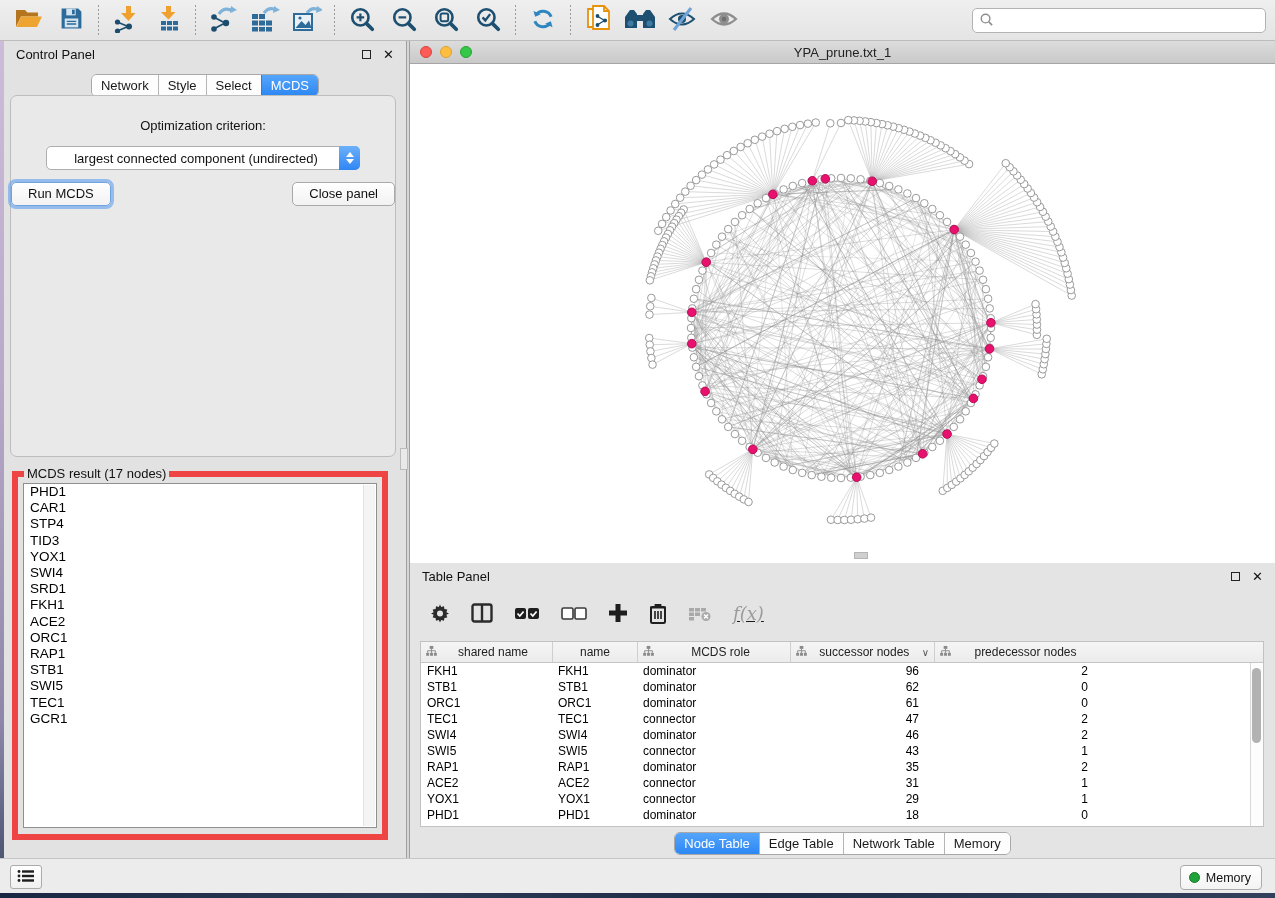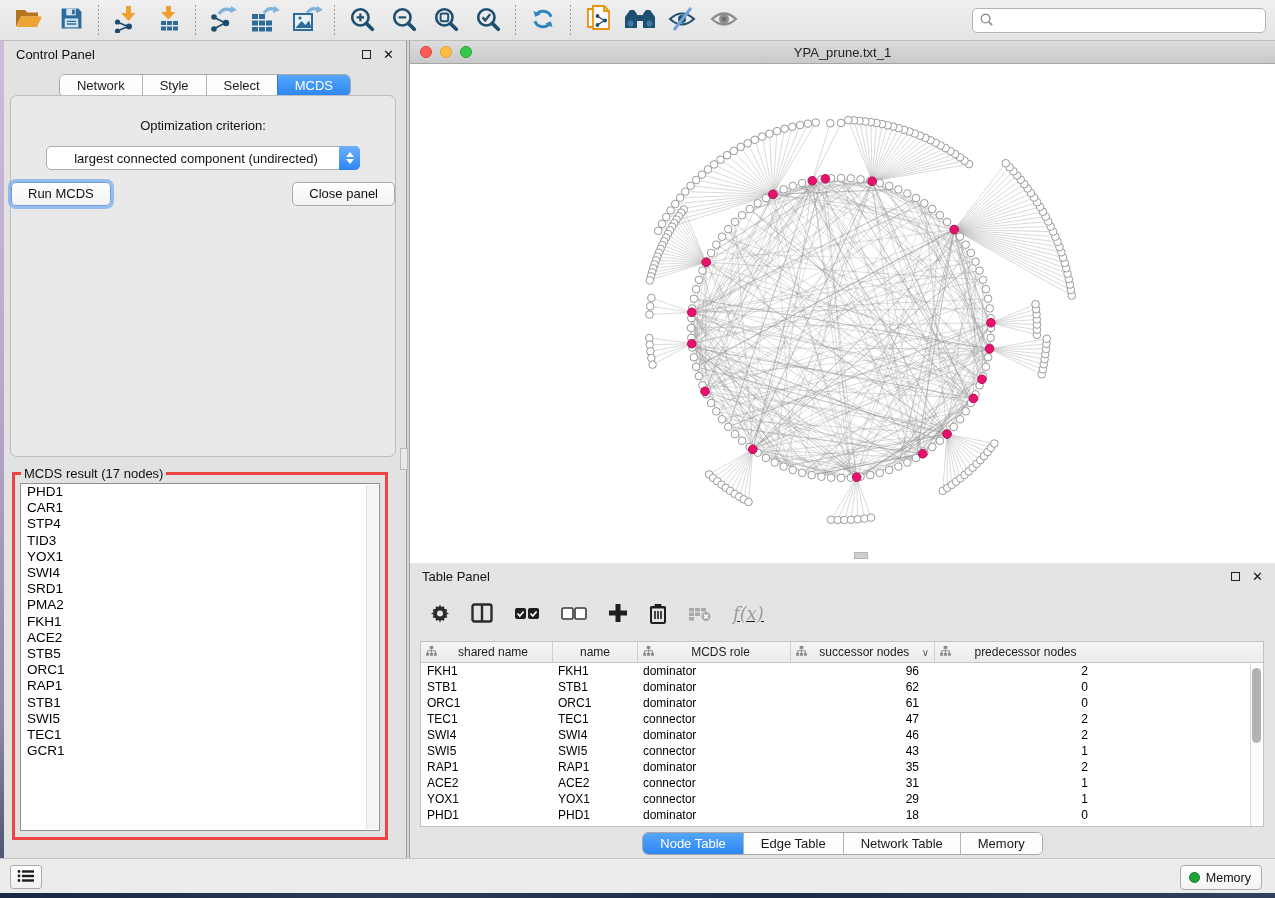--- a/index.html
+++ b/index.html
@@ -25,38 +25,38 @@
 
   
   .cpanel { position:absolute; left:0; top:0; width:402px; height:817px; background:#e2e2e2; }
   .phead { position:absolute; left:0; top:0; width:100%; height:26px; display:flex; align-items:center; padding:0 12px; }
   .phead .ptitle { font-size:13px; color:#111; }
   .phead .sp { flex:1; }
   .float-ic { width:9px; height:9px; border:1.5px solid #222; margin-right:12px; display:inline-block; }
   .close-ic { font-weight:700; font-size:13px; color:#111; font-family:"DejaVu Sans",sans-serif; line-height:1; }
   .segbar { position:absolute; top:33px; left:0; width:100%; display:flex; justify-content:center; }
   .segwrap { display:flex; border:1px solid #a8a8a8; border-radius:6px; overflow:hidden; background:#fff; height:23px; }
-  .seg { padding:0 17px; line-height:21px; font-size:13px; color:#1a1a1a; border-left:1px solid #b5b5b5; background:#fdfdfd; }
+  .seg { padding:0 9px; line-height:21px; font-size:13px; color:#1a1a1a; border-left:1px solid #b5b5b5; background:#fdfdfd; }
   .seg:first-child { border-left:none; }
   .seg.active { background:linear-gradient(#55a5fb,#2c87f3); color:#fff; border-left-color:#2c7fe0; }
   .tabcontent { position:absolute; left:6px; top:54px; width:386px; height:362px; background:#e9e9e9;
     border:1px solid #bdbdbd; border-radius:7px; text-align:center; }
   .optlabel { margin-top:22px; font-size:13px; color:#111; }
   .selectbox { margin:13px auto 0; width:314px; height:24px; background:#fff; border:1px solid #aeaeae; border-radius:5px;
     display:flex; align-items:center; position:relative; }
   .selectbox .selval { flex:1; text-align:center; font-size:13px; color:#111; padding-left:6px; white-space:nowrap; }
   .stepper { width:21px; height:24px; margin-right:-1px; border-radius:0 5px 5px 0; background:linear-gradient(#6cb0f9,#2f86f4);
     display:flex; flex-direction:column; align-items:center; justify-content:center; gap:2px; }
   .arr-up { width:0; height:0; border-left:4px solid transparent; border-right:4px solid transparent; border-bottom:5px solid #fff; }
   .arr-dn { width:0; height:0; border-left:4px solid transparent; border-right:4px solid transparent; border-top:5px solid #fff; }
   .btnrow { margin-top:12px; display:flex; justify-content:space-between; gap:13px; }
   .mbtn { height:24px; padding:0 16px; background:linear-gradient(#ffffff,#f2f2f2); border:1px solid #a9a9a9; border-radius:5px;
     font-size:13px; color:#111; line-height:22px; }
   .mbtn.focused { box-shadow:0 0 0 3px rgba(106,165,240,.65); border-color:#6fa3dd; }
-  fieldset.resultbox { position:absolute; left:8px; top:425px; width:376px; height:374px; border:3px solid #ef4444; background:transparent; }
+  fieldset.resultbox { position:absolute; left:8px; top:425px; width:376px; height:374px; border:6px solid #ef4444; background:transparent; }
   fieldset.resultbox legend { font-size:13px; color:#111; padding:0 3px; margin-left:6px; }
   .resultlist { position:absolute; left:5px; top:2px; right:5px; bottom:6px; background:#fff; border:1px solid #8f8f8f; overflow:hidden; }
   .resultlist .track { position:absolute; right:1px; top:1px; bottom:1px; width:12px; background:#f4f4f4; border-left:1px solid #e2e2e2; }
   .li { font-size:13.5px; line-height:16.2px; padding-left:6px; color:#000; text-align:left; }
 
   
   .vsplit { position:absolute; left:402px; top:0; width:4px; height:817px; background:#d6d6d6; border-left:1px solid #9e9e9e; border-right:1px solid #9e9e9e; }
   .vsplit .handle { position:absolute; left:-7px; top:407px; width:8px; height:22px; background:#e9e9e9; border:1px solid #bbb; }
 
   
@@ -314,24 +314,22 @@
         <legend>MCDS result (17 nodes)</legend>
         <div class="resultlist">
           <div class="track"></div>
         <div class="li">PHD1</div>
             <div class="li">CAR1</div>
             <div class="li">STP4</div>
             <div class="li">TID3</div>
             <div class="li">YOX1</div>
             <div class="li">SWI4</div>
             <div class="li">SRD1</div>
-            <div class="li">PMA2</div>
             <div class="li">FKH1</div>
             <div class="li">ACE2</div>
-            <div class="li">STB5</div>
             <div class="li">ORC1</div>
             <div class="li">RAP1</div>
             <div class="li">STB1</div>
             <div class="li">SWI5</div>
             <div class="li">TEC1</div>
             <div class="li">GCR1</div>
           </div>
       </fieldset>
     </div>
 

